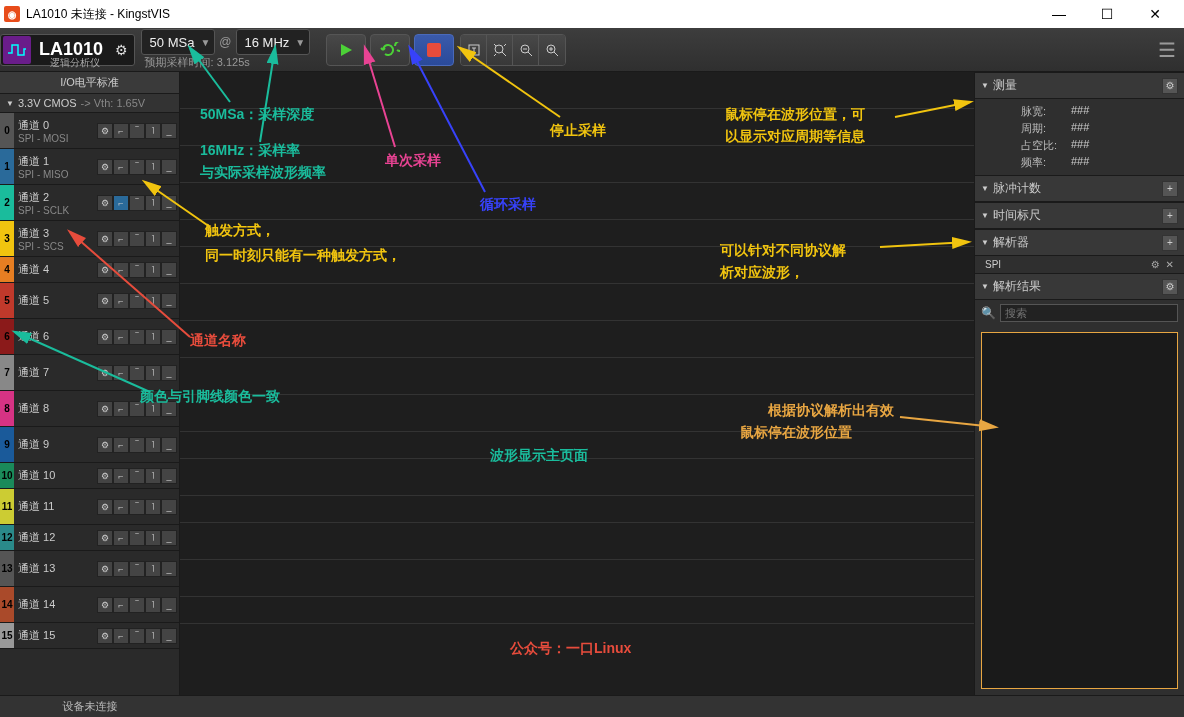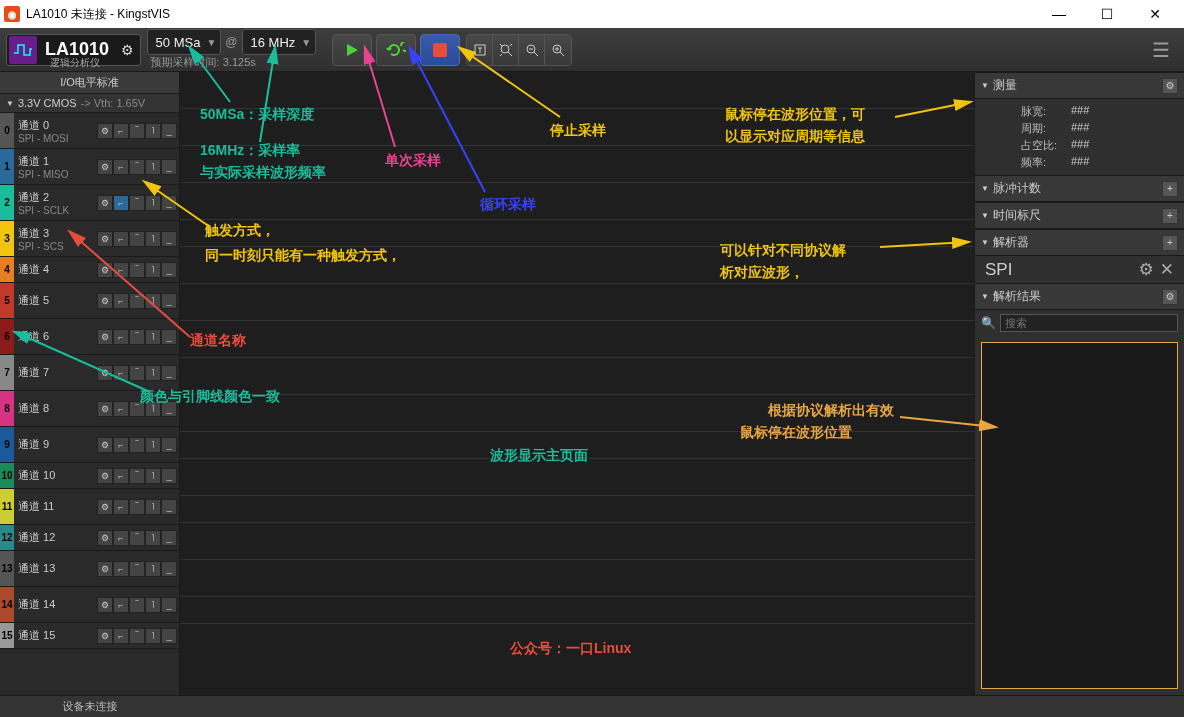--- a/index.html
+++ b/index.html
@@ -5,21 +5,21 @@
 * { margin: 0; padding: 0; box-sizing: border-box; font-family: "Microsoft YaHei", Arial, sans-serif; }
 body { background: #2a2a2a; color: #ccc; font-size: 12px; overflow: hidden; width: 1184px; height: 717px; }
 
 .titlebar { height: 28px; background: #fff; display: flex; align-items: center; padding: 0 4px; color: #000; }
 .titlebar .app-icon { width: 16px; height: 16px; background: #e84c1a; border-radius: 2px; margin-right: 6px; display:flex; align-items:center; justify-content:center; }
 .titlebar .app-icon span{ color:#fff; font-weight:bold; font-size:10px;}
 .titlebar .title { flex: 1; font-size: 12px; }
 .titlebar .win-btns { display: flex; gap: 18px; padding-right: 10px; }
 .titlebar .win-btn { width: 30px; text-align: center; cursor: pointer; font-size:14px; }
 
-.toolbar { height: 44px; background: linear-gradient(#3d3d3d,#2f2f2f); border-bottom: 1px solid #1a1a1a; display: flex; align-items: center; padding: 0 6px; gap: 4px; }
+.toolbar { height: 44px; background: linear-gradient(#3d3d3d,#2f2f2f); border-bottom: 1px solid #1a1a1a; display: flex; align-items: center; padding: 0 0; gap: 4px; }
 .device-badge { display: flex; align-items: center; background: #1a1a1a; border: 1px solid #555; border-radius: 3px; height: 32px; }
 .device-badge .wave-ico { width: 28px; height: 28px; background: #6a1d8a; margin: 2px; border-radius: 2px; display:flex; align-items:center; justify-content:center;}
 .device-badge .wave-ico svg { stroke:#0ff; fill:none; stroke-width:1.5;}
 .device-badge .model { color: #fff; font-weight: bold; font-size: 18px; padding: 0 6px; }
 .device-badge .gear { padding: 0 6px; color:#ddd; cursor:pointer; font-size:14px;}
 
 .combo { height: 26px; background: #222; border: 1px solid #555; border-radius: 3px; display: flex; align-items: center; padding: 0 4px 0 8px; color: #eee; font-size: 13px; cursor:pointer; }
 .combo .arrow { margin-left: 6px; font-size:10px; color:#999;}
 .at { color: #999; padding: 0 2px; }
 
@@ -59,21 +59,21 @@
 
 .right-panel { width: 210px; background: #2f2f2f; border-left: 1px solid #1a1a1a; display:flex; flex-direction:column;}
 .r-section-h { background: #383838; padding: 4px 6px; display: flex; align-items: center; cursor:pointer; border-bottom:1px solid #1a1a1a; border-top:1px solid #1a1a1a;}
 .r-section-h .tri{ font-size:8px; margin-right:4px;}
 .r-section-h .lbl{ flex:1; font-size:12px;}
 .r-section-h .ico{ width:16px; height:16px; background:#555; border:1px solid #333; display:flex; align-items:center; justify-content:center; font-size:10px; cursor:pointer; margin-left:2px;}
 .meas-grid { padding: 4px 10px; font-size:11px;margin-left:36px;}
 .meas-grid div{ display:flex; padding:1px 0;}
 .meas-grid .k{ width:50px; color:#bbb;}
 .meas-grid .v{ color:#ccc;}
-.analyzer-item{ padding:3px 10px; display:flex; align-items:center; font-size:17px;}
+.analyzer-item{ padding:3px 10px; display:flex; align-items:center; font-size:10px;}
 .analyzer-item .nm{flex:1;}
 .analyzer-item .i{ cursor:pointer; margin-left:6px; color:#aaa;}
 .search-row{ padding:4px 6px; display:flex; align-items:center; gap:4px;}
 .search-row input{ flex:1; background:#222; border:1px solid #555; color:#999; padding:2px 4px; font-size:11px;}
 .result-box{ flex:1; margin:6px; border:1px solid #e8a642; background:#1a1a1a;}
 
 .statusbar{ height:22px; background:#333; border-top:1px solid #1a1a1a; display:flex; align-items:center; font-size:11px;}
 .statusbar .dev{ width:180px; text-align:center; color:#bbb;}
 .statusbar .sb-mid{ flex:1; } 
 .statusbar .watermark{ color:#555; padding-right:10px; font-size:10px;}

